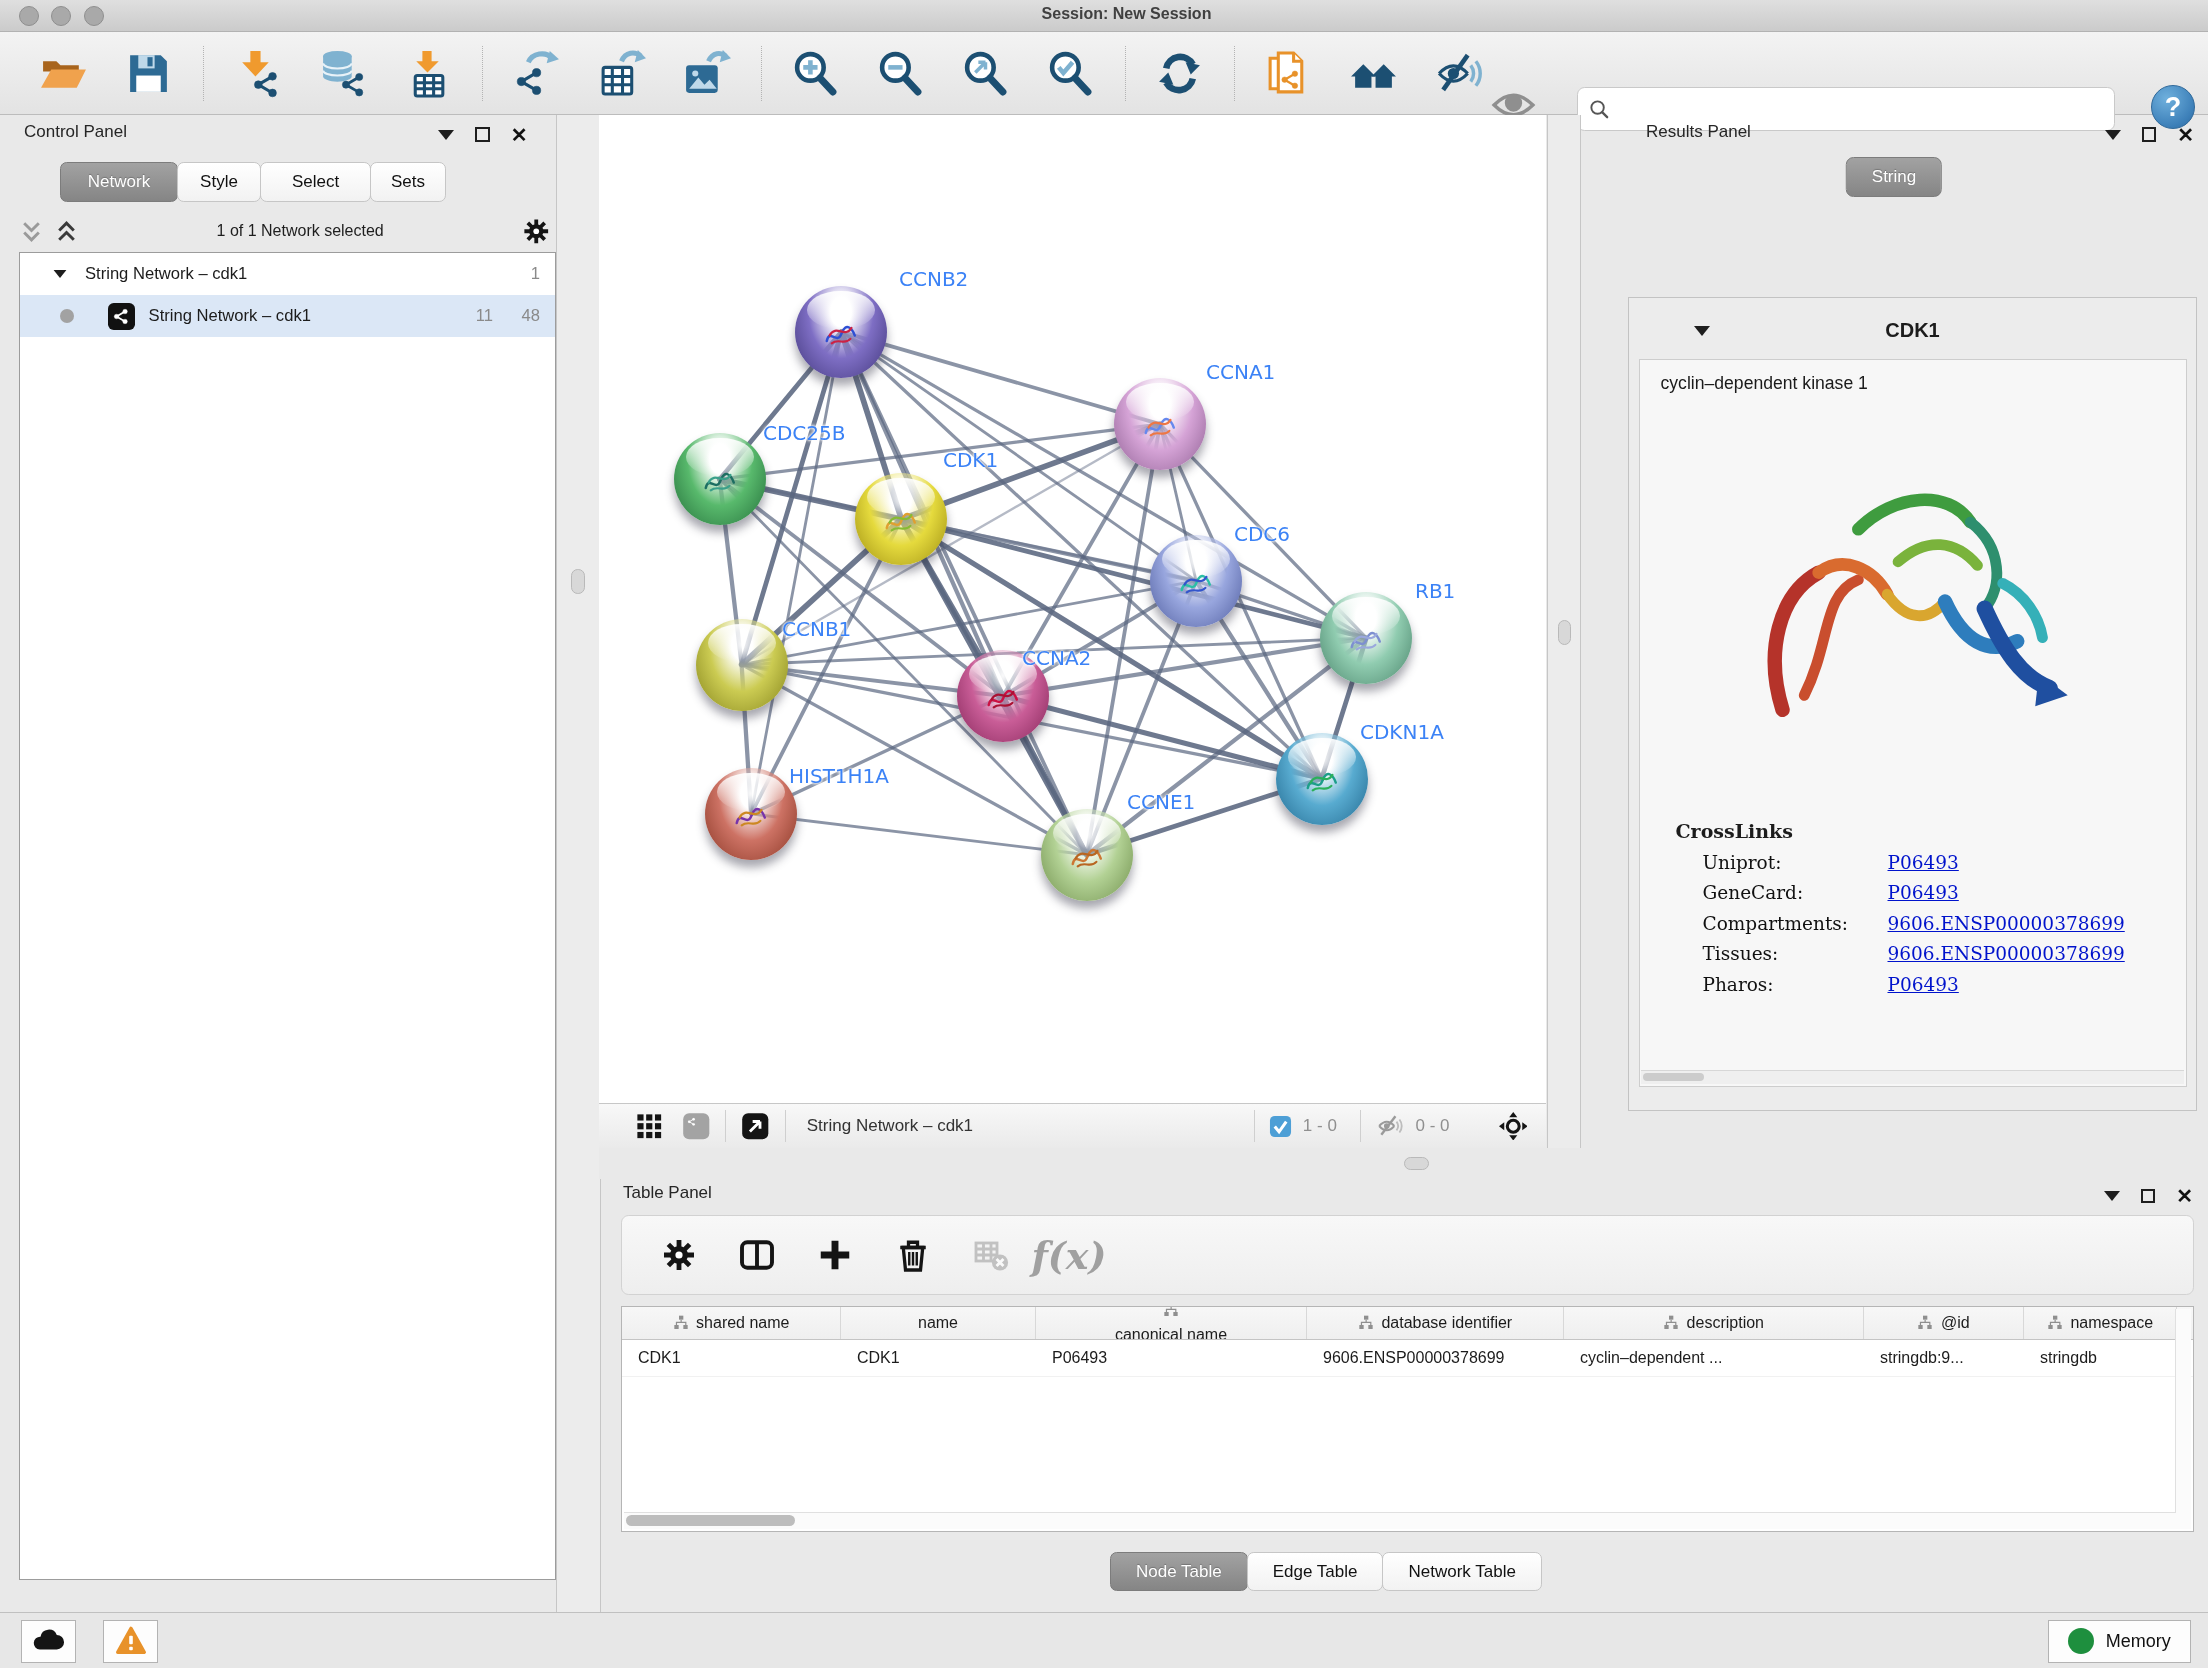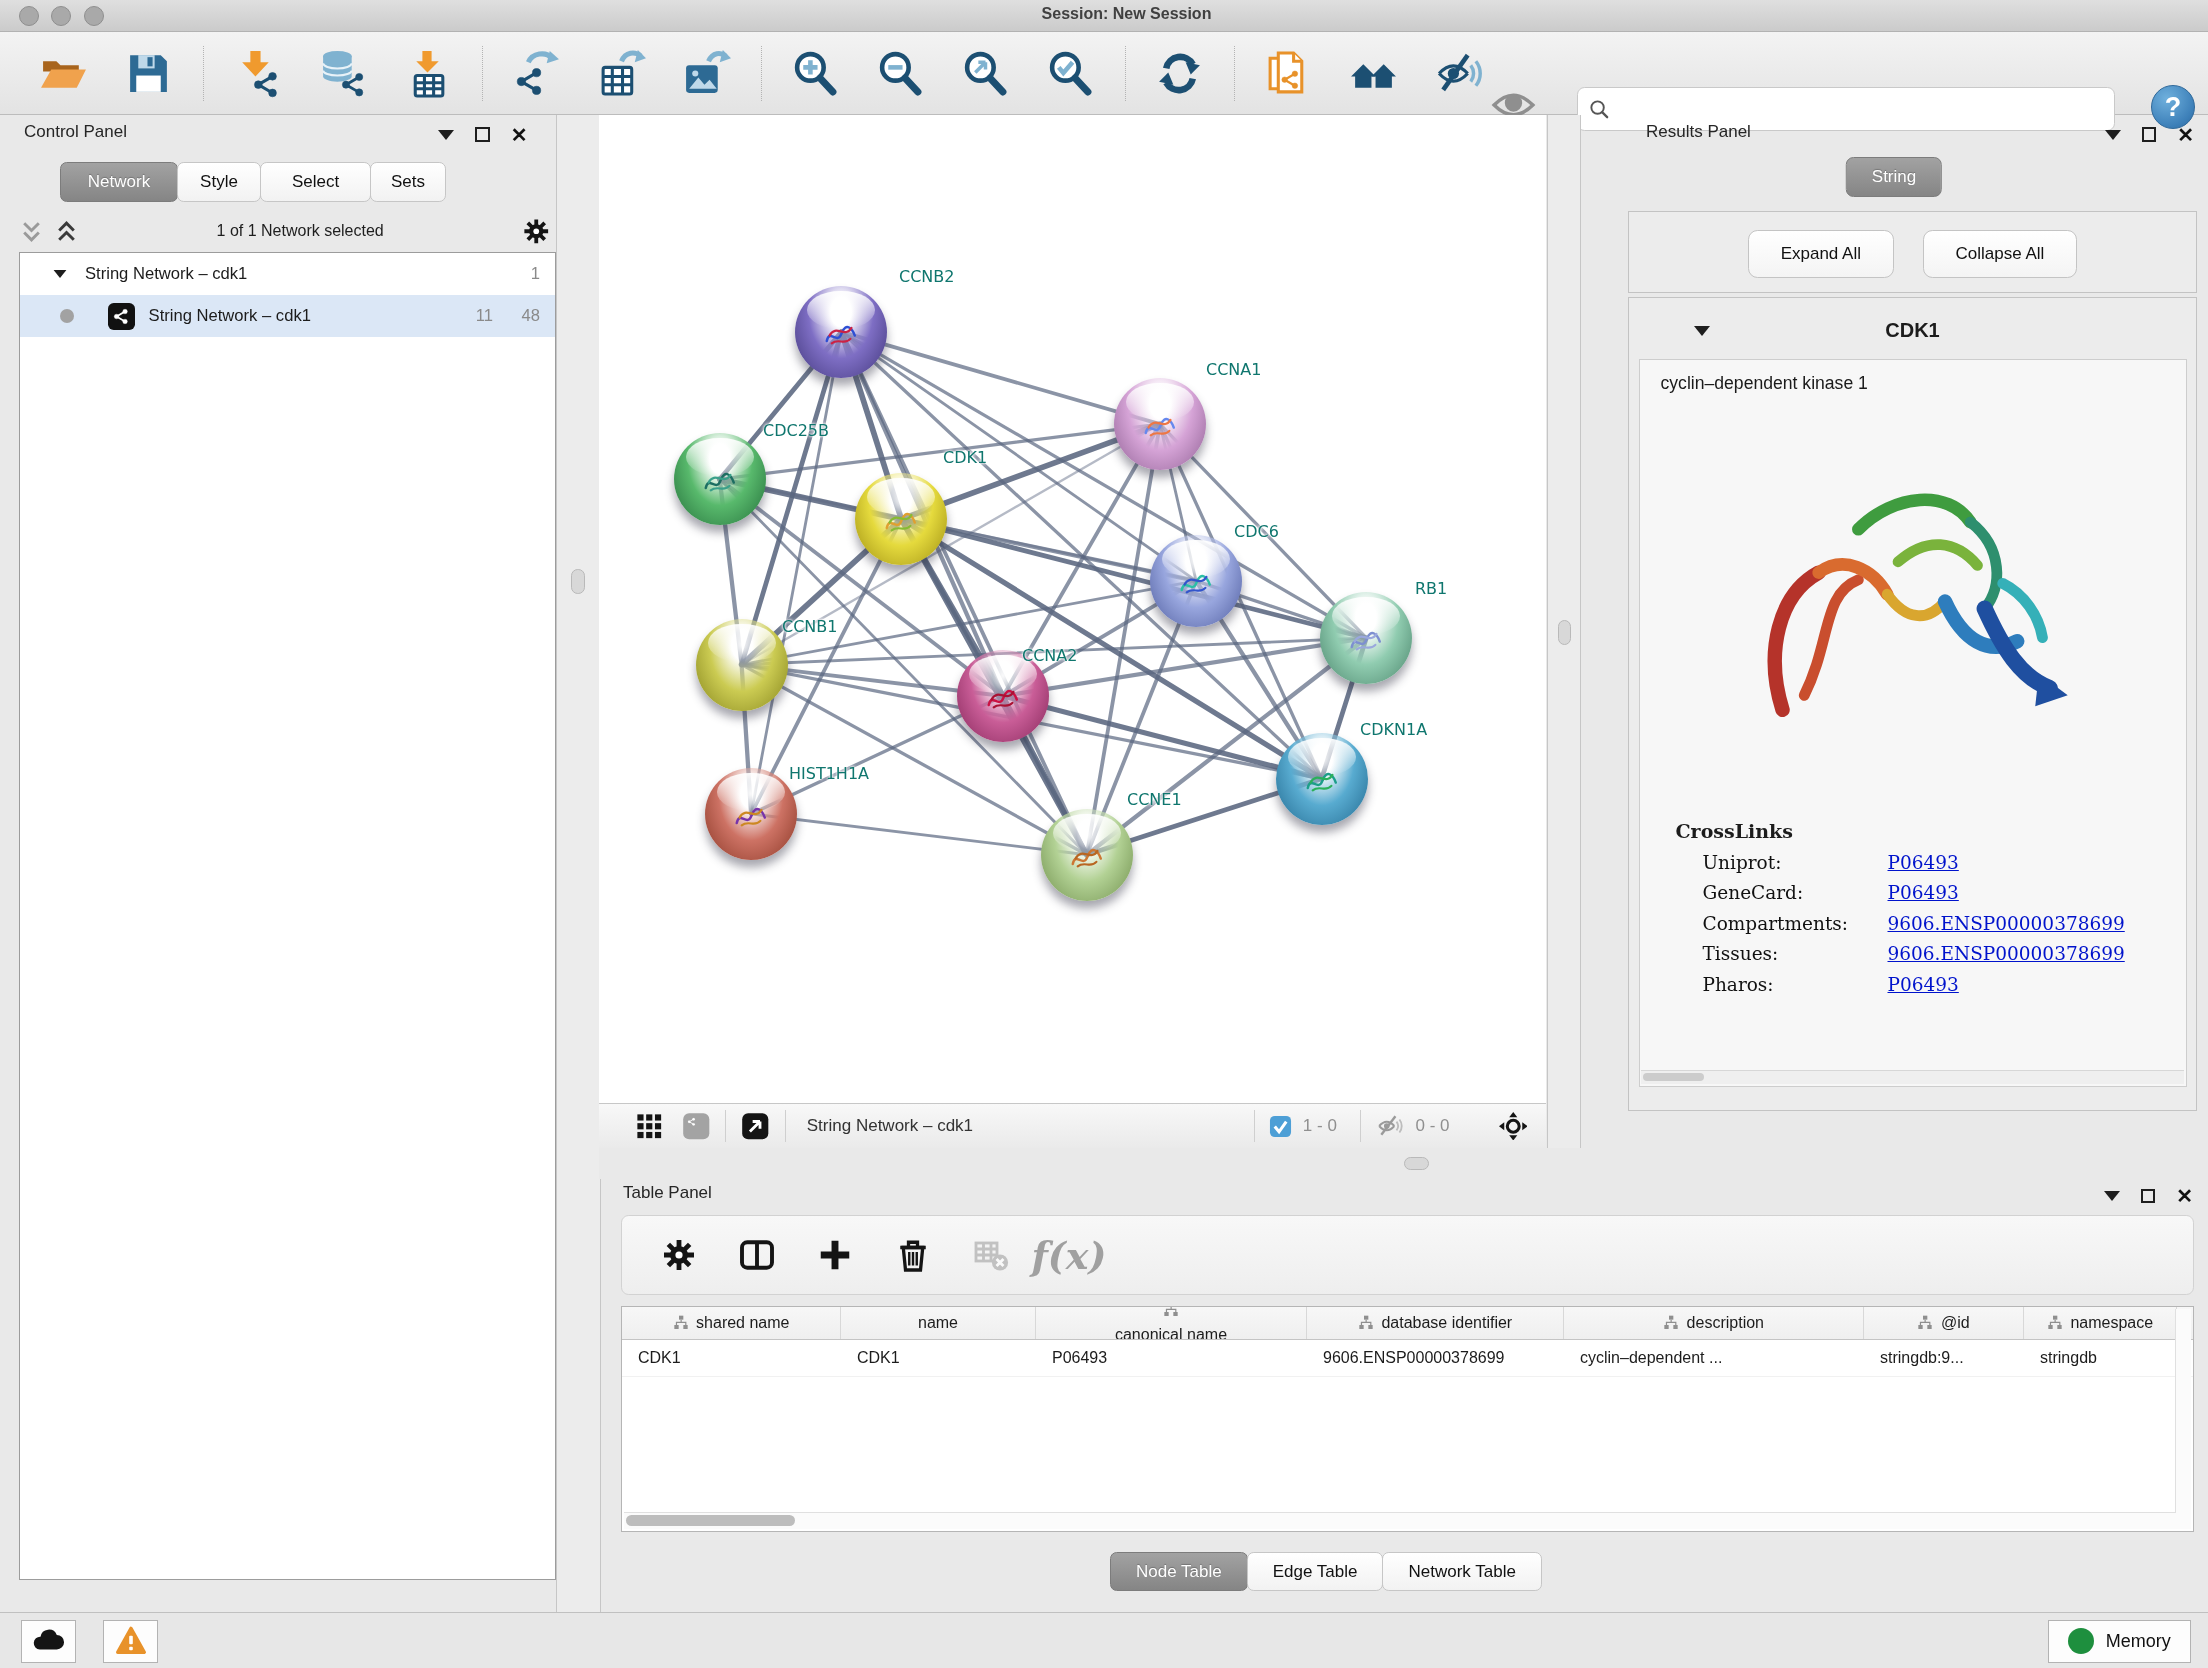--- a/index.html
+++ b/index.html
@@ -63,21 +63,21 @@
   .grip-v{position:absolute;width:13.3px;height:25px;border-radius:6.7px;background:#d8d8d8;border:1px solid #b9b9b9;box-sizing:border-box;}
   .grip-h{position:absolute;width:25px;height:13.3px;border-radius:6.7px;background:#d8d8d8;border:1px solid #b9b9b9;box-sizing:border-box;}
 
   
   .canvas{position:absolute;left:599px;top:115px;width:947px;height:988px;background:#ffffff;overflow:hidden;}
   .canvas svg.edges{position:absolute;left:0;top:0;}
   .node{position:absolute;width:92px;height:92px;border-radius:50%;box-shadow:0 7.6px 9.5px rgba(45,45,65,.42);}
   .node .gloss{position:absolute;left:13%;top:5%;width:74%;height:42%;border-radius:50%;
     background:linear-gradient(rgba(255,255,255,.95),rgba(255,255,255,0));}
   .node svg.squig{position:absolute;left:15px;top:21px;width:61px;height:55px;}
-  .nlabel{position:absolute;font-size:16px;color:#0f766e;font-family:"DejaVu Sans",sans-serif;
+  .nlabel{position:absolute;font-size:20px;color:#3b82f6;font-family:"DejaVu Sans",sans-serif;
     text-shadow:0 0 3.8px #fff,0 0 3.8px #fff,0 0 1.9px #fff;white-space:nowrap;}
 
   
   .netbar{position:absolute;left:599px;top:1103px;width:947px;height:45px;
     background:linear-gradient(#f8f8f8,#eaeaea);border-top:1px solid #c7c7c7;display:flex;align-items:center;box-sizing:border-box;}
   .nb-ic{width:32px;height:32px;display:flex;align-items:center;justify-content:center;}
   .nb-ic svg{width:28.5px;height:28.5px;}
   .nb-sep{height:32px;border-left:1px solid #cfcfcf;margin:0 13.3px;}
   .nb-title{font-size:17px;color:#333;margin-left:7.6px;}
   .nb-count{font-size:17px;color:#8f8f8f;margin:0 9.5px;}
@@ -707,26 +707,20 @@
   </div>
 
   <div class="rpanel">
     <div class="phead" style="left:67px;top:6.7px">Results Panel</div>
     <div class="pctrls" style="right:15px;top:9.5px">
       <span class="tri-down"></span>
       <span class="sqr"></span>
       <span class="xglyph">✕</span>
     </div>
     <div class="tabbtn sel rp-tab">String</div>
-    <div class="rp-box" style="top:96px;height:82px">
-      <div style="display:flex;justify-content:center;gap:28.5px;margin-top:18px">
-        <div class="rp-btn">Expand All</div>
-        <div class="rp-btn">Collapse All</div>
-      </div>
-    </div>
     <div class="rp-box" style="top:182px;height:814px">
       <div class="cdk-head">
         <span class="tri-down"></span>
         <span>CDK1</span>
       </div>
       <div class="cdk-body">
         <div class="cdk-desc">cyclin–dependent kinase 1</div>
         <svg class="prot" width="361" height="361" viewBox="0 0 200 200">
           <g fill="none" stroke-linecap="round">
             <path d="M28 160 C18 128 26 96 48 84" stroke="#b5332a" stroke-width="8"></path>

